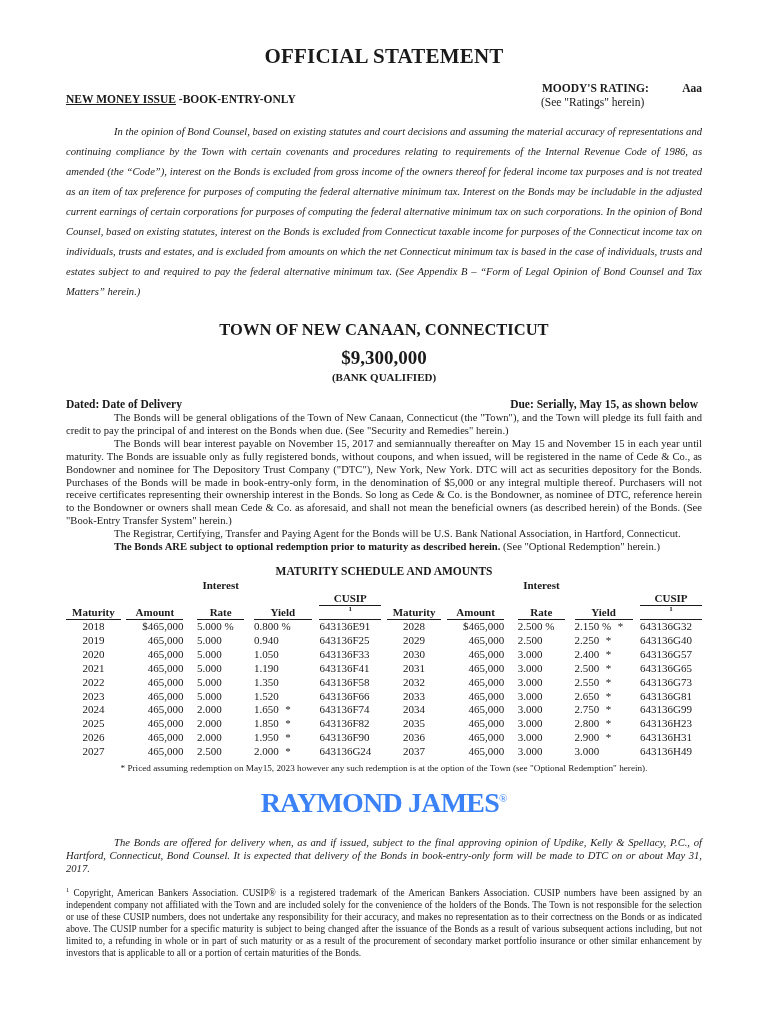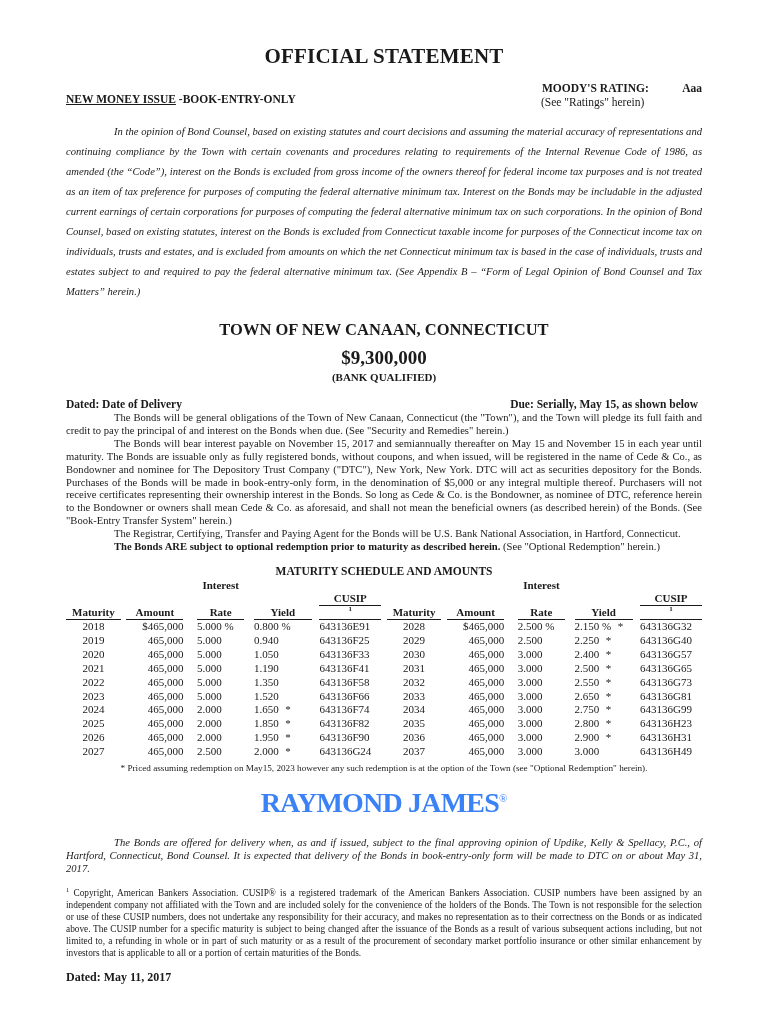--- a/index.html
+++ b/index.html
@@ -353,14 +353,13 @@
   </table>
 
   <div class="priced-note">* Priced assuming redemption on May15, 2023 however any such redemption is at the option of the Town (see "Optional Redemption" herein).</div>
 
   <div class="logo"><span>RAYMOND JAMES</span><sup>®</sup></div>
 
   <p class="offer">The Bonds are offered for delivery when, as and if issued, subject to the final approving opinion of Updike, Kelly &amp; Spellacy, P.C., of Hartford, Connecticut, Bond Counsel.  It is expected that delivery of the Bonds in book-entry-only form will be made to DTC on or about May 31, 2017.</p>
 
   <p class="footnote"><sup>1</sup><span> Copyright, American Bankers Association.  CUSIP® is a registered trademark of the American Bankers Association.  CUSIP numbers have been assigned by an independent company not affiliated with the Town and are included solely for the convenience of the holders of the Bonds.  The Town is not responsible for the selection or use of these CUSIP numbers, does not undertake any responsibility for their accuracy, and makes no representation as to their correctness on the Bonds or as indicated above.  The CUSIP number for a specific maturity is subject to being changed after the issuance of the Bonds as a result of various subsequent actions including, but not limited to, a refunding in whole or in part of such maturity or as a result of the procurement of secondary market portfolio insurance or other similar enhancement by investors that is applicable to all or a portion of certain maturities of the Bonds.</span></p>
 
-  <div class="final-dated">Dated: May 11, 2017</div>
 </div>
 
 </body></html>

